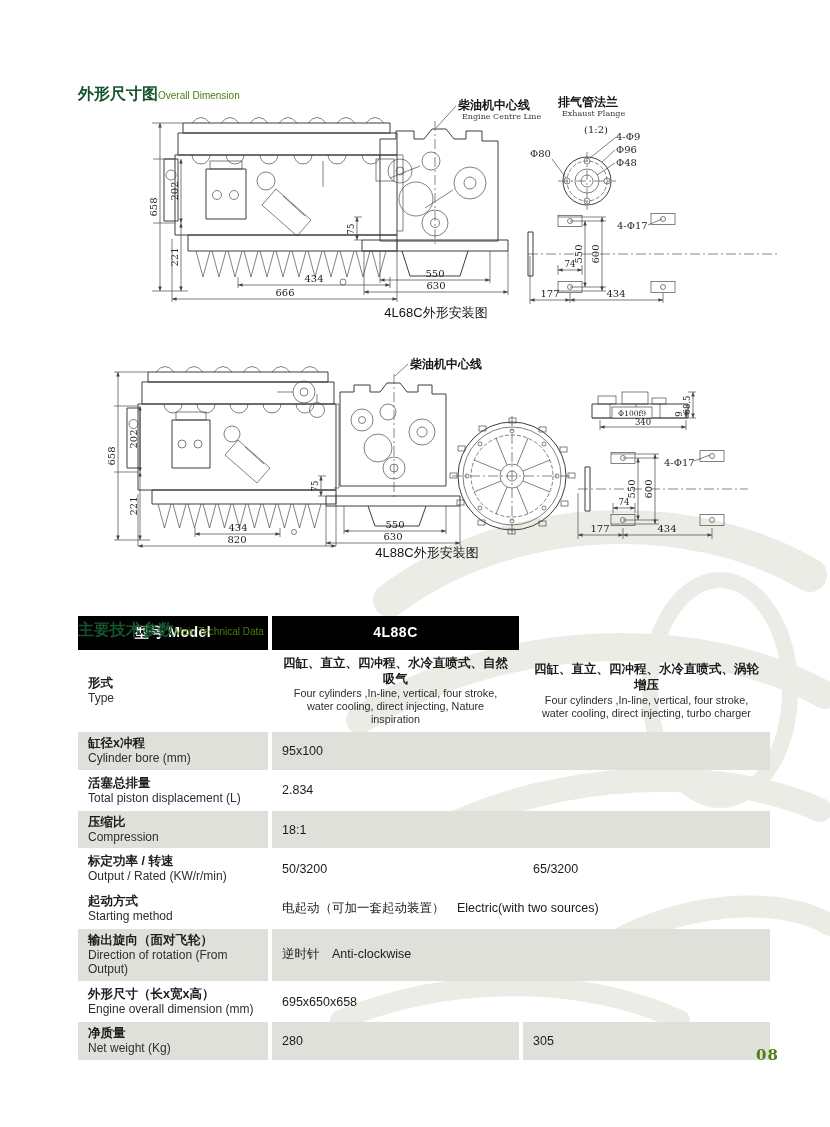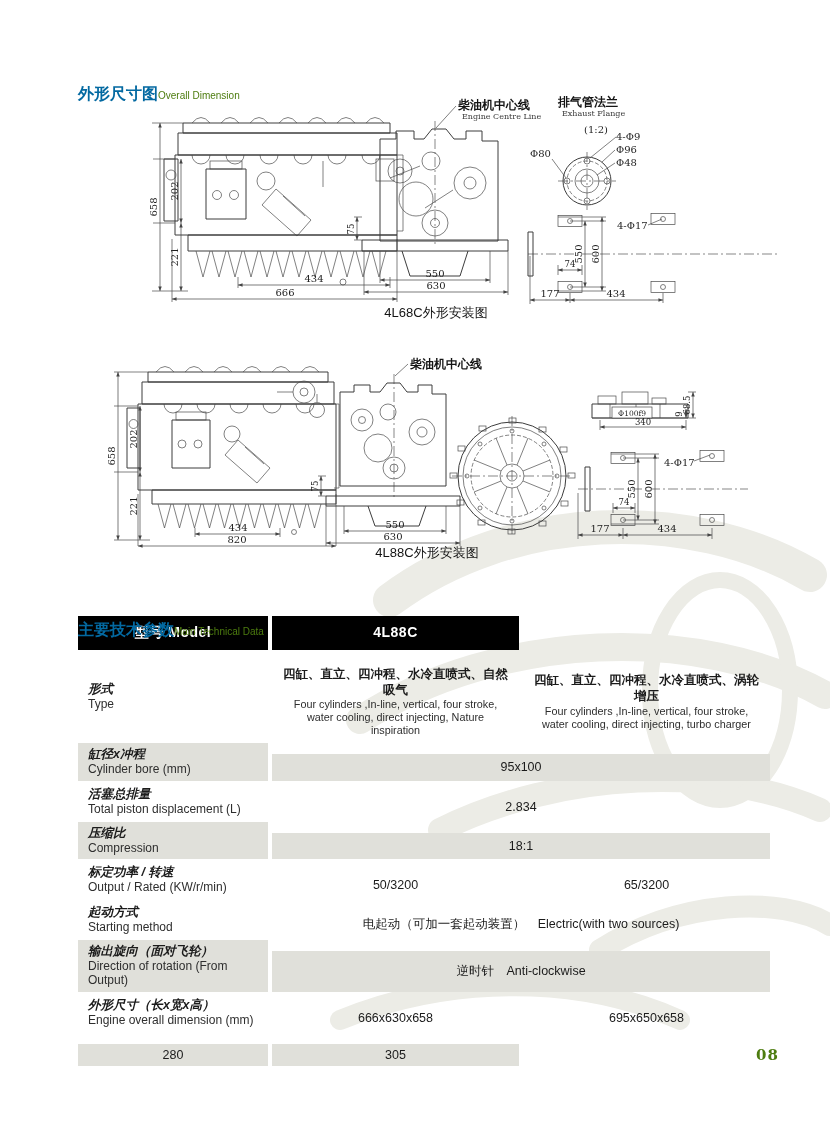--- a/index.html
+++ b/index.html
@@ -1,35 +1,35 @@
 <!DOCTYPE html>
 <html><head>
 <meta charset="utf-8">
 <style>
   html,body{margin:0;padding:0;}
   body{width:830px;height:1127px;background:#fff;position:relative;overflow:hidden;
        font-family:"Liberation Sans",sans-serif;color:#1d1d1d;}
   .wm{position:absolute;z-index:0;pointer-events:none;}
   .layer{position:absolute;z-index:1;}
   .sec-title{position:absolute;left:78px;z-index:2;white-space:nowrap;}
-  .tzh{font-size:16px;font-weight:bold;color:#0369a1;}
+  .tzh{font-size:16px;font-weight:bold;color:#14532d;}
   .ten{font-size:10px;color:#4d7c0f;}
   .pagenum{position:absolute;left:756px;top:1046px;z-index:2;
            font-family:"DejaVu Serif",serif;font-weight:bold;font-size:15px;color:#4d7c0f;letter-spacing:1px;}
   
   .datatable{position:absolute;left:78px;top:616px;width:692px;z-index:1;}
   .trow{display:grid;grid-template-columns:190px 247px 247px;column-gap:4px;margin-bottom:2px;}
   .hcell{background:#000000;color:#fff;font-weight:bold;font-size:14px;text-align:center;
          padding:8px 0;letter-spacing:.5px;}
   .cell{padding:4px 10px;}
   .lcell{display:flex;flex-direction:column;justify-content:center;}
-  .lz{font-size:12.5px;font-weight:bold;color:#1b1b1b;line-height:1.2;font-style:italic;}
+  .lz{font-size:12.5px;font-weight:bold;color:#1b1b1b;line-height:1.2;}
   .le{font-size:12px;color:#2e2e2e;line-height:1.2;}
-  .vcell{display:flex;flex-direction:column;align-items:center;justify-content:center;
-         text-align:center;font-size:12.5px;color:#1b1b1b;margin-top:11px;}
+  .vcell{display:flex;flex-direction:column;align-items:flex-start;justify-content:center;
+         text-align:center;font-size:12.5px;color:#1b1b1b;}
   .span2{grid-column:2/4;}
   .gray>.cell{background:#e0e0da;}
   .tz{font-size:12.5px;font-weight:bold;color:#1b1b1b;line-height:1.25;}
   .te{font-size:10.8px;color:#2e2e2e;line-height:1.2;}
   
   svg{position:absolute;}
   .o{fill:none;stroke:#3c3c3c;stroke-width:1;stroke-linejoin:round;}
   .t{fill:none;stroke:#4a4a4a;stroke-width:.7;}
   .cl{fill:none;stroke:#555;stroke-width:.7;stroke-dasharray:10 3 2 3;}
   .dl{stroke:#444;stroke-width:.7;fill:none;marker-start:url(#ar);marker-end:url(#ar);}
@@ -399,24 +399,27 @@
       <div class="le">Direction of rotation (From Output)</div>
     </div>
     <div class="cell vcell span2">逆时针　Anti-clockwise</div>
   </div>
 
   <div class="trow">
     <div class="cell lcell">
       <div class="lz">外形尺寸（长x宽x高）</div>
       <div class="le">Engine overall dimension (mm)</div>
     </div>
-    <div class="cell vcell">666x630x658</div>
     <div class="cell vcell">695x650x658</div>
   </div>
 
   <div class="trow gray">
+    <div class="cell lcell">
+      <div class="lz">净质量</div>
+      <div class="le">Net weight (Kg)</div>
+    </div>
     <div class="cell vcell">280</div>
     <div class="cell vcell">305</div>
   </div>
 
 </div>
 
 <div class="pagenum">08</div>
 
 </body></html>

